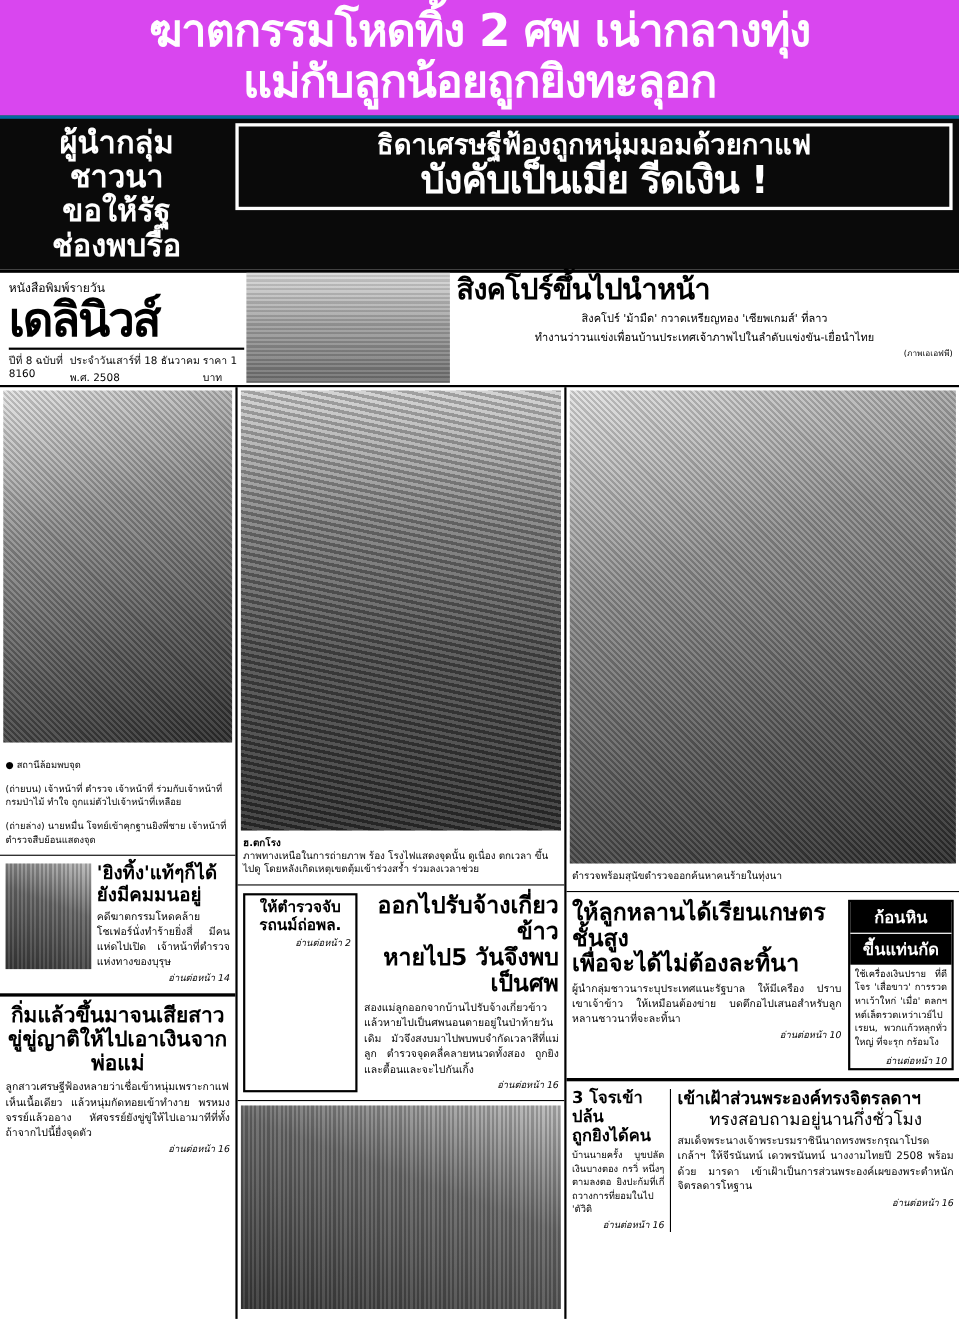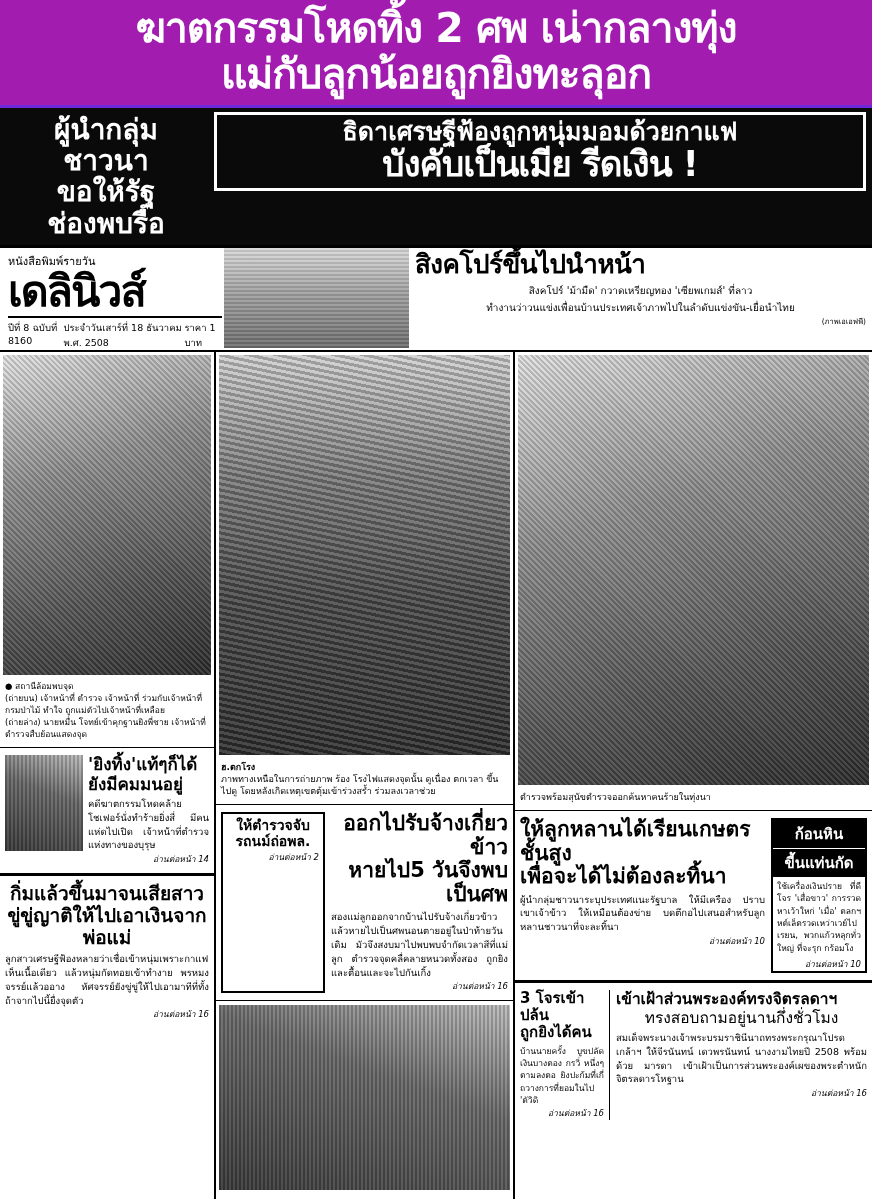--- a/index.html
+++ b/index.html
@@ -1,26 +1,26 @@
 <!DOCTYPE html>
 <html><head>
 <meta charset="utf-8">
 <style>
   html,body{margin:0;padding:0;background:#fff;}
   body{width:872px;height:1200px;font-family:"DejaVu Sans", sans-serif;color:#000;
        -webkit-font-smoothing:none;}
   .page{position:relative;width:872px;height:1200px;overflow:hidden;background:#fff;}
 
   
-  .banner{background:#a21caf;color:#fff;padding:6px 0 8px 0;}
+  .banner{background:#d946ef;color:#fff;padding:6px 0 8px 0;}
   .banner .h1{font-size:41px;line-height:1.08;font-weight:bold;text-align:center;letter-spacing:-1px;}
   .banner .h2{font-size:41px;line-height:1.08;font-weight:bold;text-align:center;letter-spacing:-1px;margin-top:2px;}
 
   
-  .sub{display:flex;background:#0a0a0a;color:#fff;border-top:3px solid #6d28d9;}
+  .sub{display:flex;background:#0a0a0a;color:#fff;border-top:3px solid #0369a1;}
   .sub-left{width:204px;text-align:center;font-weight:bold;font-size:28px;line-height:1.12;padding:6px 4px 6px 4px;}
   .sub-right{flex:1;padding:4px 6px 4px 2px;}
   .boxed{border:3px solid #fff;padding:3px 4px 4px 4px;}
   .sub-right .l1{font-size:25px;font-weight:bold;text-align:center;line-height:1.1;}
   .sub-right .l2{font-size:35px;font-weight:bold;text-align:center;line-height:1.1;letter-spacing:-1px;}
   .sub-right .l3{font-size:25px;font-weight:bold;text-align:center;line-height:1.2;padding-top:5px;}
 
   
   .mast{display:flex;border-top:3px solid #000;}
   .mast .logo{width:214px;padding:4px 2px 0 8px;}
@@ -54,21 +54,21 @@
   .c1{width:214px;}
   .c2{width:297px;border-left:2px solid #000;border-right:2px solid #000;}
   .c3{flex:1;}
 
   .pad{padding:3px 5px;}
   .cap{font-size:9px;line-height:1.35;}
   .rule{border-top:1px solid #000;margin:4px 0;}
   .rule2{border-top:3px solid #000;margin:4px 0;}
   .body{font-size:9.5px;line-height:1.45;text-align:justify;}
   .cont{font-size:8.5px;text-align:right;font-style:italic;}
-  .bullet{font-size:8.5px;line-height:1.4;}
+  .bullet{font-size:8.5px;line-height:1.4;margin-top:10px;}
 
   .boxnote{border:2px solid #000;padding:3px 4px;}
   .blackhead{background:#000;color:#fff;text-align:center;font-weight:bold;font-size:15px;padding:2px 0;}
 
   .flexrow{display:flex;}
   .portrait{width:78px;height:96px;}
   .smallhl{font-size:17px;font-weight:bold;line-height:1.14;}
   .midhl{font-size:19px;font-weight:bold;line-height:1.14;text-align:center;}
   .bighl{font-size:21px;font-weight:bold;line-height:1.12;text-align:right;}
 </style>

